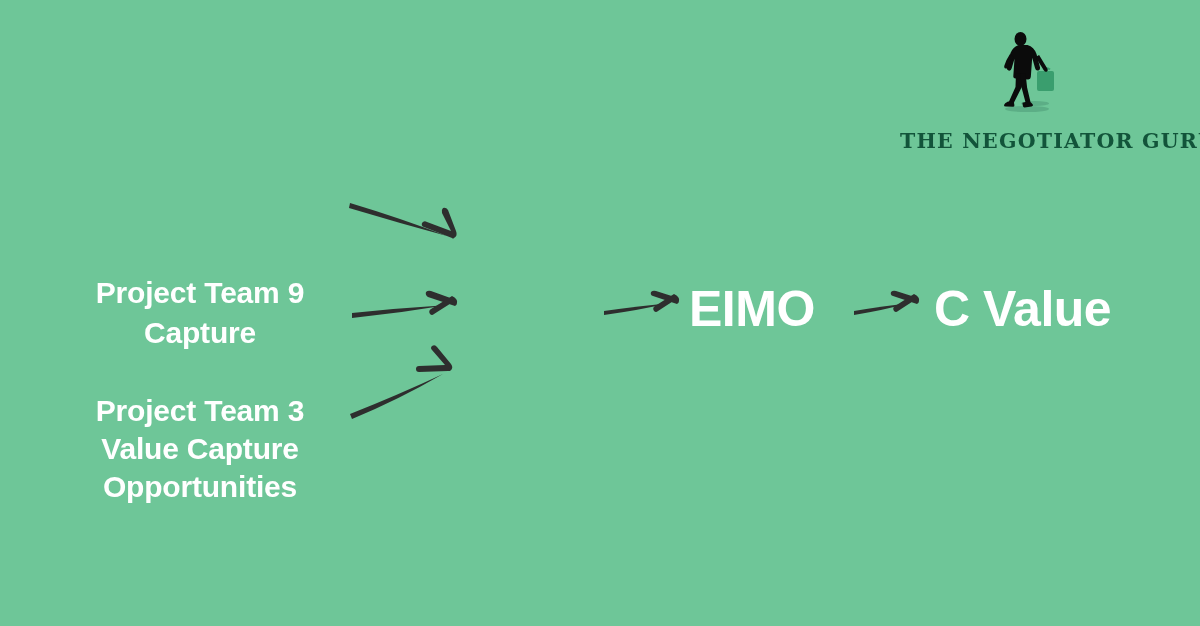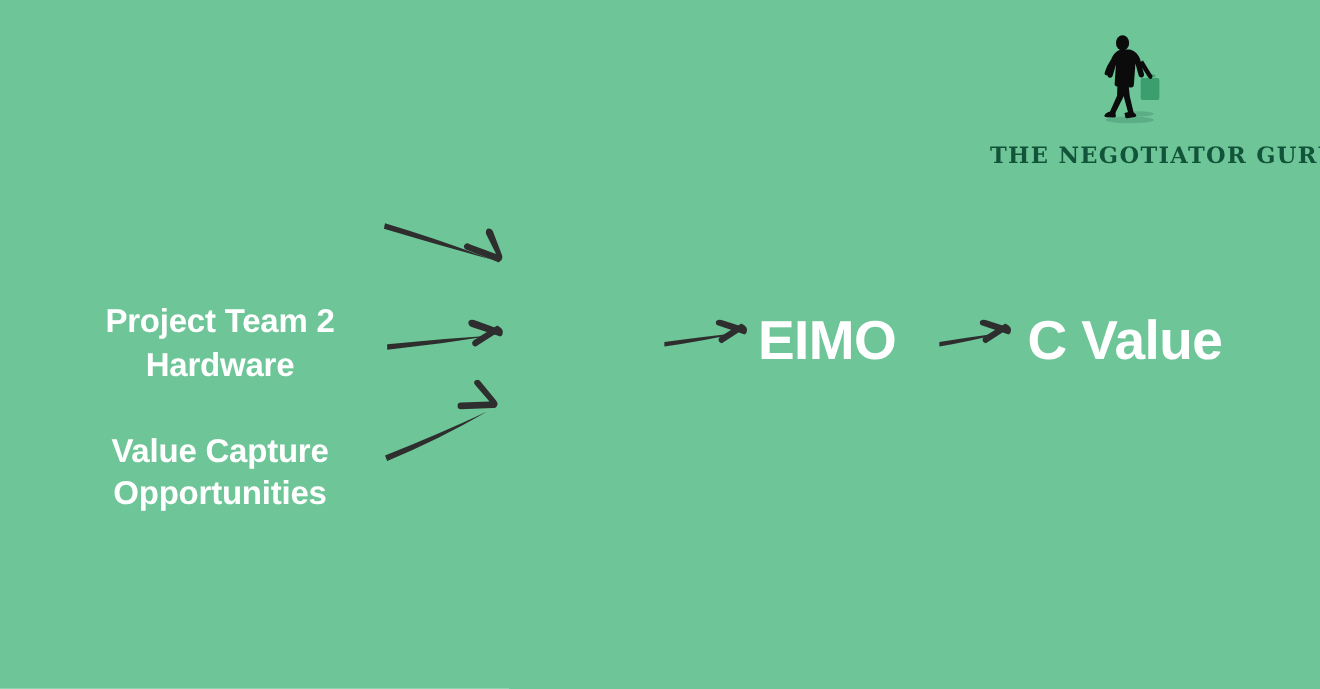--- a/index.html
+++ b/index.html
@@ -173,25 +173,26 @@
           <path d="M33 73.5 q-3.6 1.6 -4 3.4 q-0.3 1.6 1.8 1.7 l7.2 0.2 q1.6 0 1.4 -1.6 l-0.5 -3.3 z"></path>
           <path d="M53.5 73.2 q3.4 1.4 4.3 3.2 q0.8 1.6 -1.2 2 l-6.9 1.1 q-1.6 0.2 -1.8 -1.4 l-0.5 -3.4 z"></path>
         </g>
       </svg>
     </div>
     <div class="brand-name">THE NEGOTIATOR GURU</div>
   </div>
 
 
   <div class="team" id="team-2">
-    <span class="line">Project Team 2</span>
-    <span class="line">Hardware</span>
+    <span class="line">Project Team 9</span>
+    <span class="line">Capture</span>
   </div>
 
   <div class="team" id="team-3">
+    <span class="line">Project Team 3</span>
     <span class="line">Value Capture</span>
     <span class="line">Opportunities</span>
   </div>
 
   <div class="node" id="node-hub">
   </div>
 
   <div class="node" id="node-eimo">EIMO</div>
 
   <div class="node" id="node-csuite">C Value</div>

